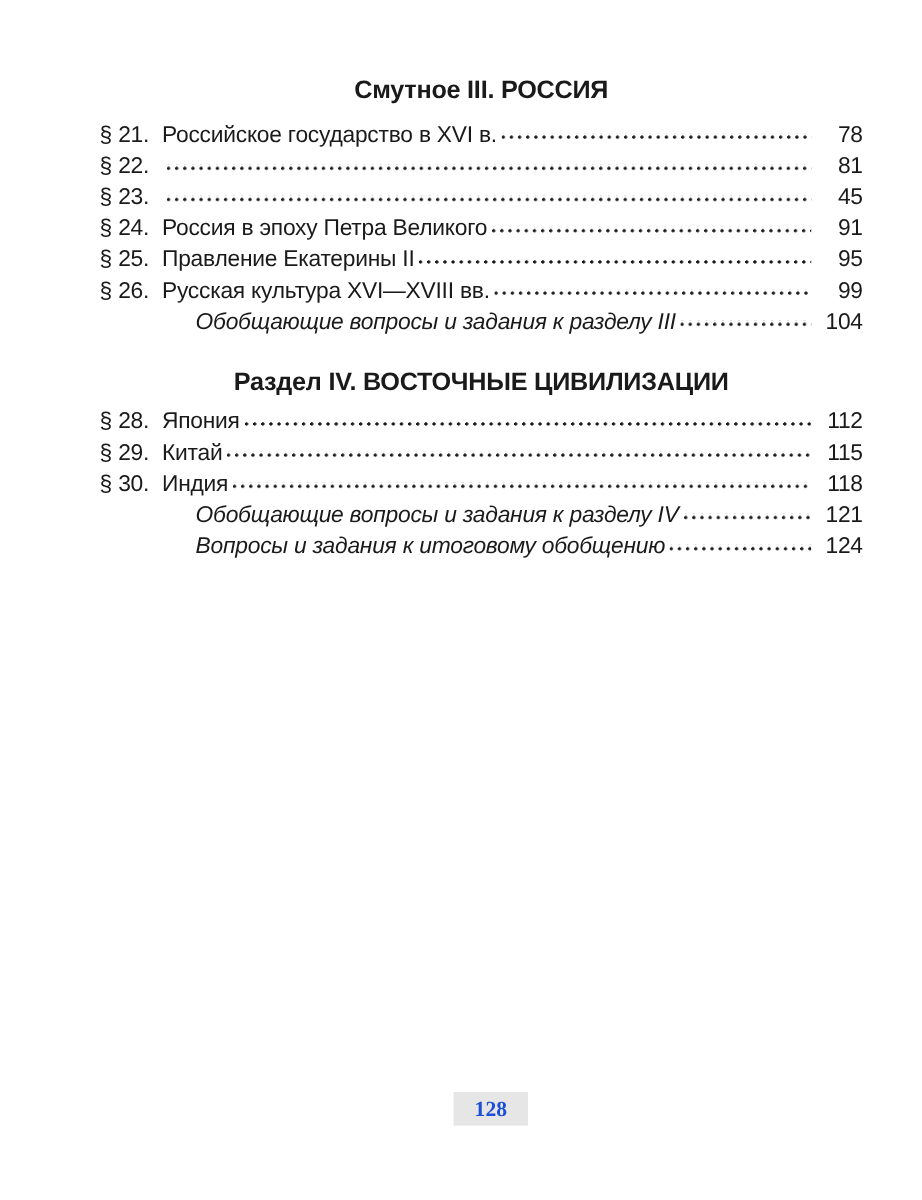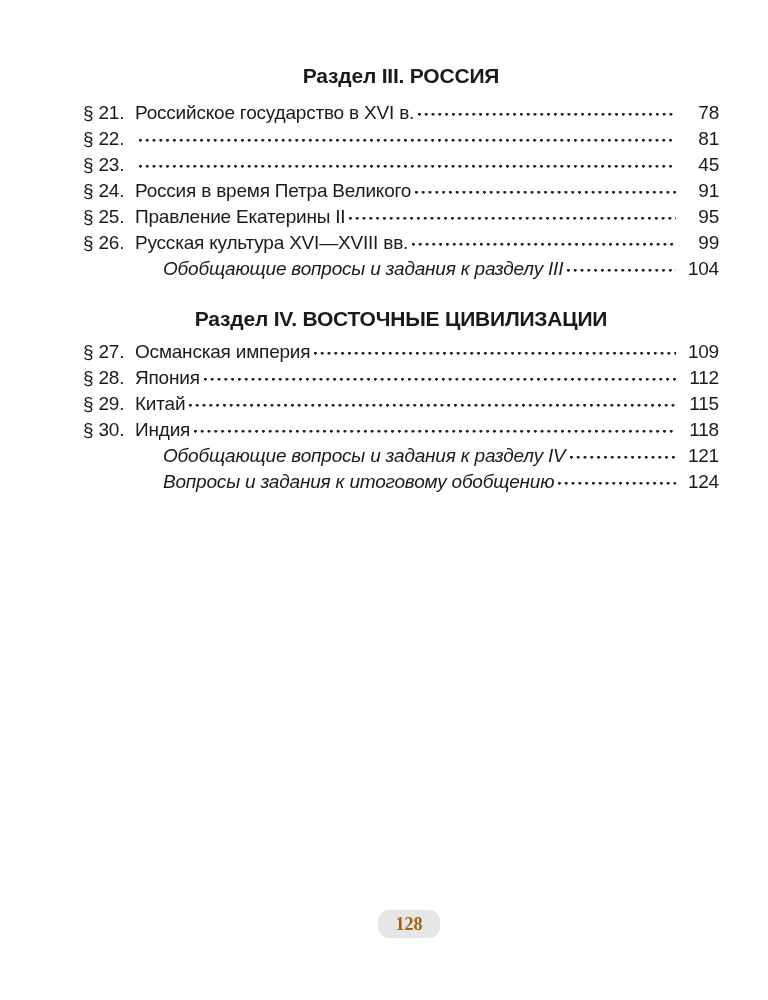--- a/index.html
+++ b/index.html
@@ -62,50 +62,49 @@
     top: 910px;
     width: 62px;
     height: 28px;
     background: #e6e6e6;
     display: flex;
     align-items: center;
     justify-content: center;
     font-family: "Liberation Serif", "DejaVu Serif", serif;
     font-size: 18px;
     font-weight: 600;
-    color: #a16207;
-    border-radius: 11px;
+    color: #1d4ed8;
   }
 </style>
 </head>
 <body>
 
 <div class="toc">
 
-  <div class="section-heading first">Раздел III. РОССИЯ</div>
+  <div class="section-heading first">Смутное III. РОССИЯ</div>
 
   <div class="entry">
     <span class="prefix">§ 21.</span>
     <span class="title">Российское государство в XVI в.</span>
     <span class="dots"></span>
     <span class="page">78</span>
   </div>
   <div class="entry">
     <span class="prefix">§ 22.</span>
     <span class="dots"></span>
     <span class="page">81</span>
   </div>
   <div class="entry">
     <span class="prefix">§ 23.</span>
     <span class="dots"></span>
     <span class="page">45</span>
   </div>
   <div class="entry">
     <span class="prefix">§ 24.</span>
-    <span class="title">Россия в время Петра Великого</span>
+    <span class="title">Россия в эпоху Петра Великого</span>
     <span class="dots"></span>
     <span class="page">91</span>
   </div>
   <div class="entry">
     <span class="prefix">§ 25.</span>
     <span class="title">Правление Екатерины II</span>
     <span class="dots"></span>
     <span class="page">95</span>
   </div>
   <div class="entry">
@@ -116,26 +115,20 @@
   </div>
   <div class="entry sub">
     <span class="prefix"></span>
     <span class="title">Обобщающие вопросы и задания к разделу III</span>
     <span class="dots"></span>
     <span class="page">104</span>
   </div>
 
   <div class="section-heading second">Раздел IV. ВОСТОЧНЫЕ ЦИВИЛИЗАЦИИ</div>
 
-  <div class="entry">
-    <span class="prefix">§ 27.</span>
-    <span class="title">Османская империя</span>
-    <span class="dots"></span>
-    <span class="page">109</span>
-  </div>
   <div class="entry">
     <span class="prefix">§ 28.</span>
     <span class="title">Япония</span>
     <span class="dots"></span>
     <span class="page">112</span>
   </div>
   <div class="entry">
     <span class="prefix">§ 29.</span>
     <span class="title">Китай</span>
     <span class="dots"></span>

